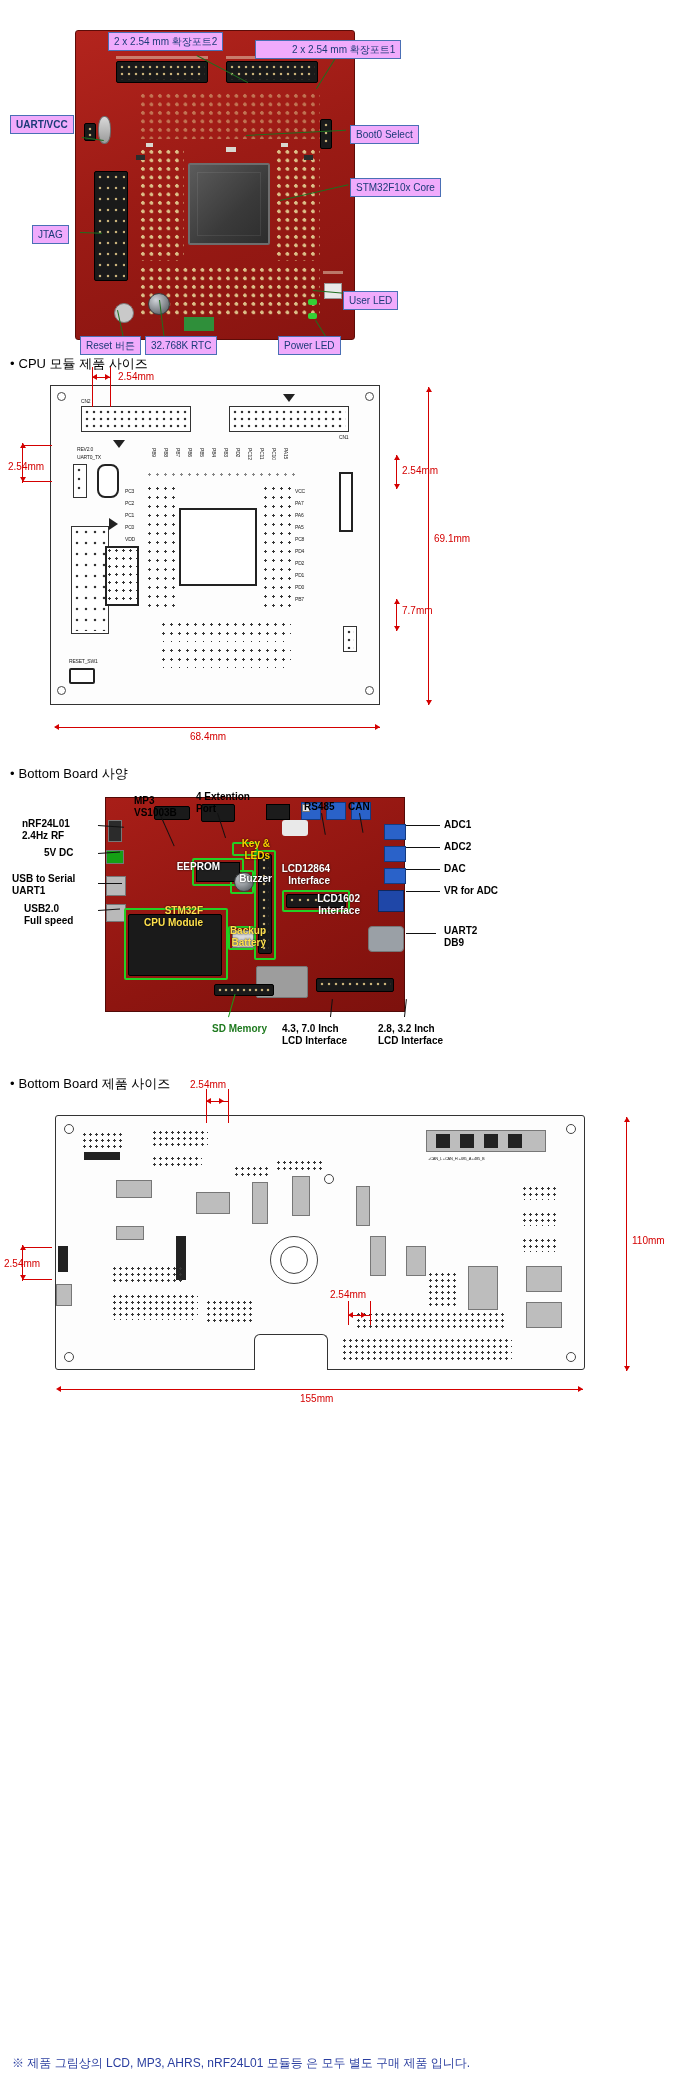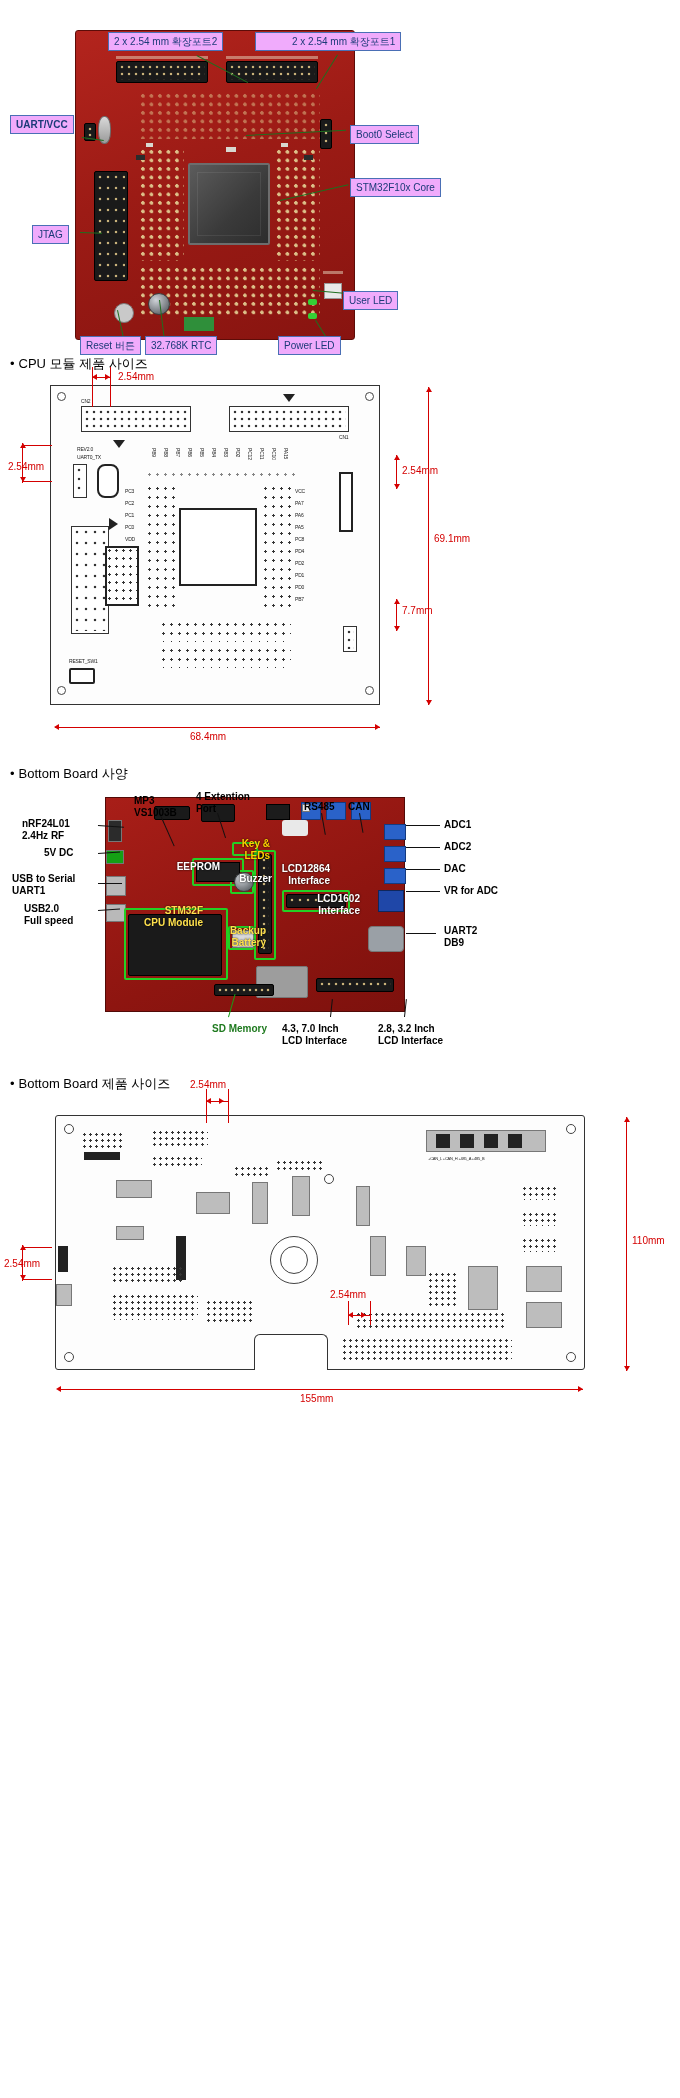--- a/index.html
+++ b/index.html
@@ -234,21 +234,21 @@
     <div class="leader" style="left:82px; top:137px; width:22px; transform:rotate(8deg);"></div>
     <div class="leader" style="left:246px; top:135px; width:100px; transform:rotate(-3deg);"></div>
     <div class="leader" style="left:280px; top:200px; width:70px; transform:rotate(-13deg);"></div>
     <div class="leader" style="left:80px; top:232px; width:22px; transform:rotate(2deg);"></div>
     <div class="leader" style="left:118px; top:310px; width:30px; transform:rotate(78deg);"></div>
     <div class="leader" style="left:160px; top:300px; width:42px; transform:rotate(83deg);"></div>
     <div class="leader" style="left:313px; top:290px; width:34px; transform:rotate(5deg);"></div>
     <div class="leader" style="left:316px; top:320px; width:22px; transform:rotate(58deg);"></div>
 
     <div class="callout" style="left:108px; top:32px;">2 x 2.54 mm 확장포트2</div>
-    <div class="callout" style="left:255px; top:32px;padding-left:36px;">2 x 2.54 mm 확장포트1</div>
+    <div class="callout" style="left:255px; top:40px;padding-left:36px;">2 x 2.54 mm 확장포트1</div>
     <div class="callout" style="left:10px; top:115px;font-weight:bold;">UART/VCC</div>
     <div class="callout" style="left:350px; top:125px;">Boot0 Select</div>
     <div class="callout" style="left:350px; top:178px;">STM32F10x Core</div>
     <div class="callout" style="left:32px; top:225px;">JTAG</div>
     <div class="callout" style="left:343px; top:291px;">User LED</div>
     <div class="callout" style="left:80px; top:336px;">Reset 버튼</div>
     <div class="callout" style="left:145px; top:336px;">32.768K RTC</div>
     <div class="callout" style="left:278px; top:336px;">Power LED</div>
   </div>
 
@@ -569,13 +569,14 @@
     <div class="arrowU" style="left:624px; top:42px;"></div>
     <div class="arrowD" style="left:624px; top:291px;"></div>
     <div class="dim-txt" style="left:632px; top:160px;">110mm</div>
 
     <div class="dim-line" style="left:58px; top:314px; width:525px; height:1px;"></div>
     <div class="arrowL" style="left:56px; top:311px;"></div>
     <div class="arrowR" style="left:578px; top:311px;"></div>
     <div class="dim-txt" style="left:300px; top:318px;">155mm</div>
   </div>
 
+  <div class="footnote">※ 제품 그림상의 LCD, MP3, AHRS, nRF24L01 모듈등 은 모두 별도 구매 제품 입니다.</div>
 </div>
 
 </body></html>

